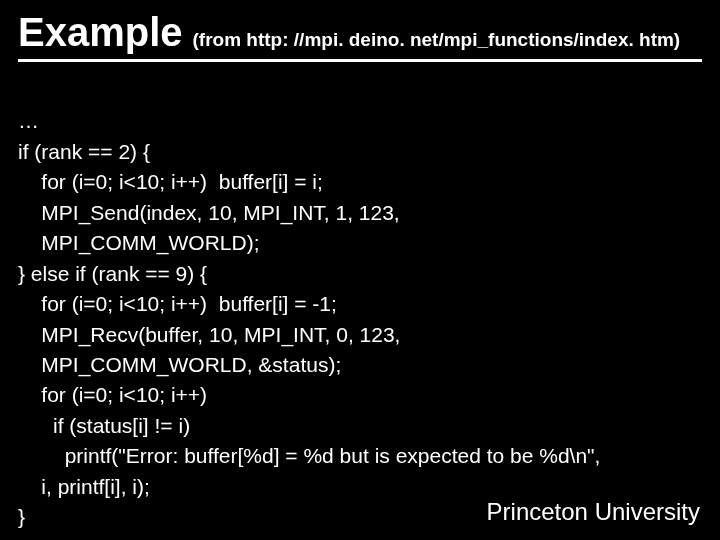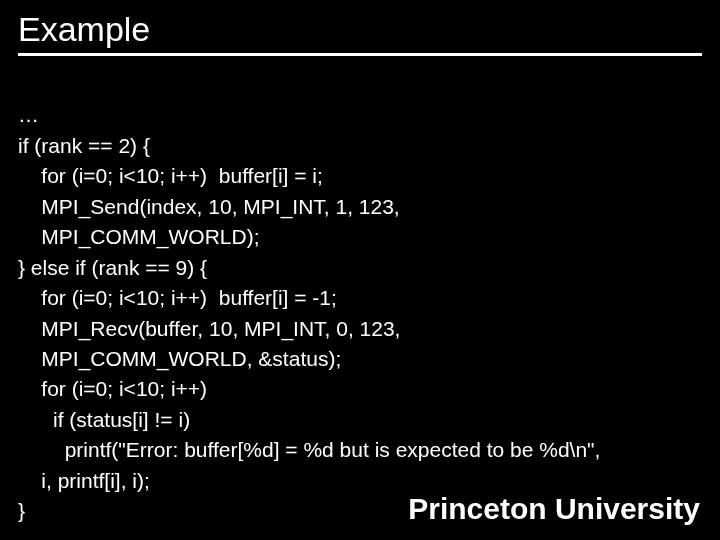--- a/index.html
+++ b/index.html
@@ -21,47 +21,47 @@
   }
   .title-row {
     display: flex;
     align-items: baseline;
     gap: 10px;
     border-bottom: 3px solid #fff;
     padding-bottom: 4px;
     margin-bottom: 14px;
   }
   .title {
-    font-size: 34px;
-    font-weight: normal;
+    font-size: 40px;
+    font-weight: bold;
   }
   .subtitle {
     font-size: 19px;
     font-weight: bold;
   }
   .code {
     font-size: 21px;
     line-height: 1.45;
     white-space: pre-wrap;
   }
   .footer {
     position: absolute;
     right: 20px;
     bottom: 14px;
-    font-size: 30px;
-    font-weight: bold;
+    font-size: 24px;
   }
 </style>
 </head>
 <body>
 
 <div class="slide">
 
   <div class="title-row">
     <span class="title">Example</span>
+    <span class="subtitle">(from http: //mpi. deino. net/mpi_functions/index. htm)</span>
   </div>
 
   <div class="code">
 <span>…</span>
 <span>if (rank == 2) {</span>
 <span>    for (i=0; i&lt;10; i++)  buffer[i] = i;</span>
 <span>    MPI_Send(index, 10, MPI_INT, 1, 123,</span>
 <span>    MPI_COMM_WORLD);</span>
 <span>} else if (rank == 9) {</span>
 <span>    for (i=0; i&lt;10; i++)  buffer[i] = -1;</span>

